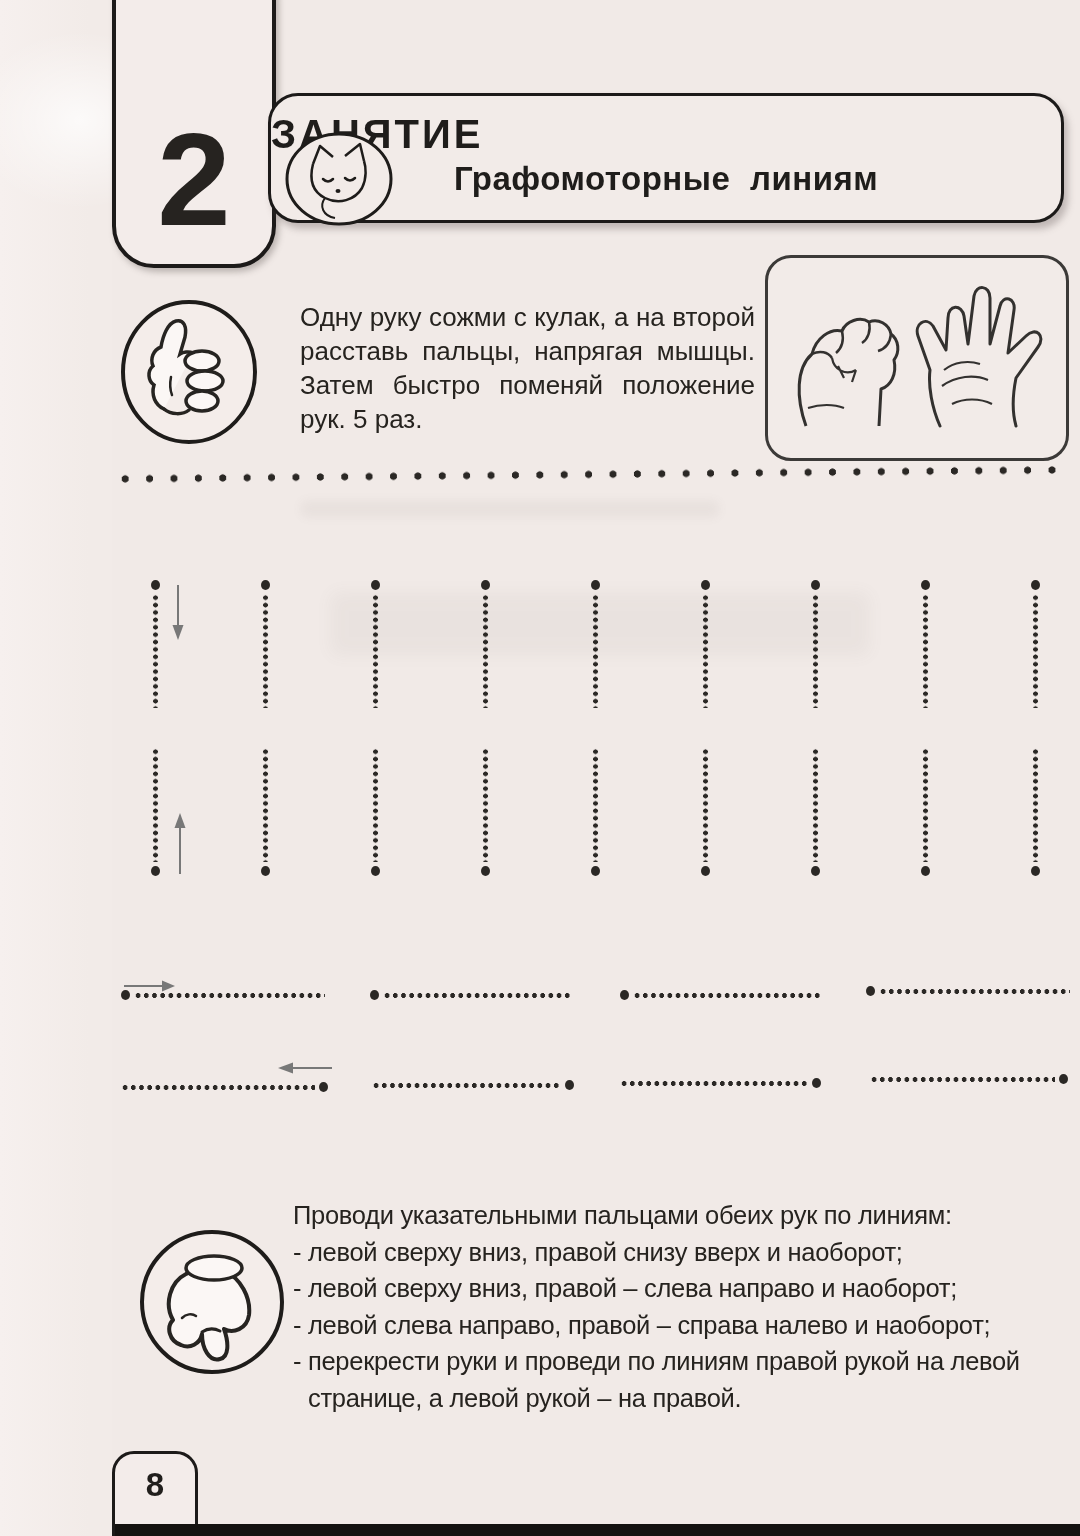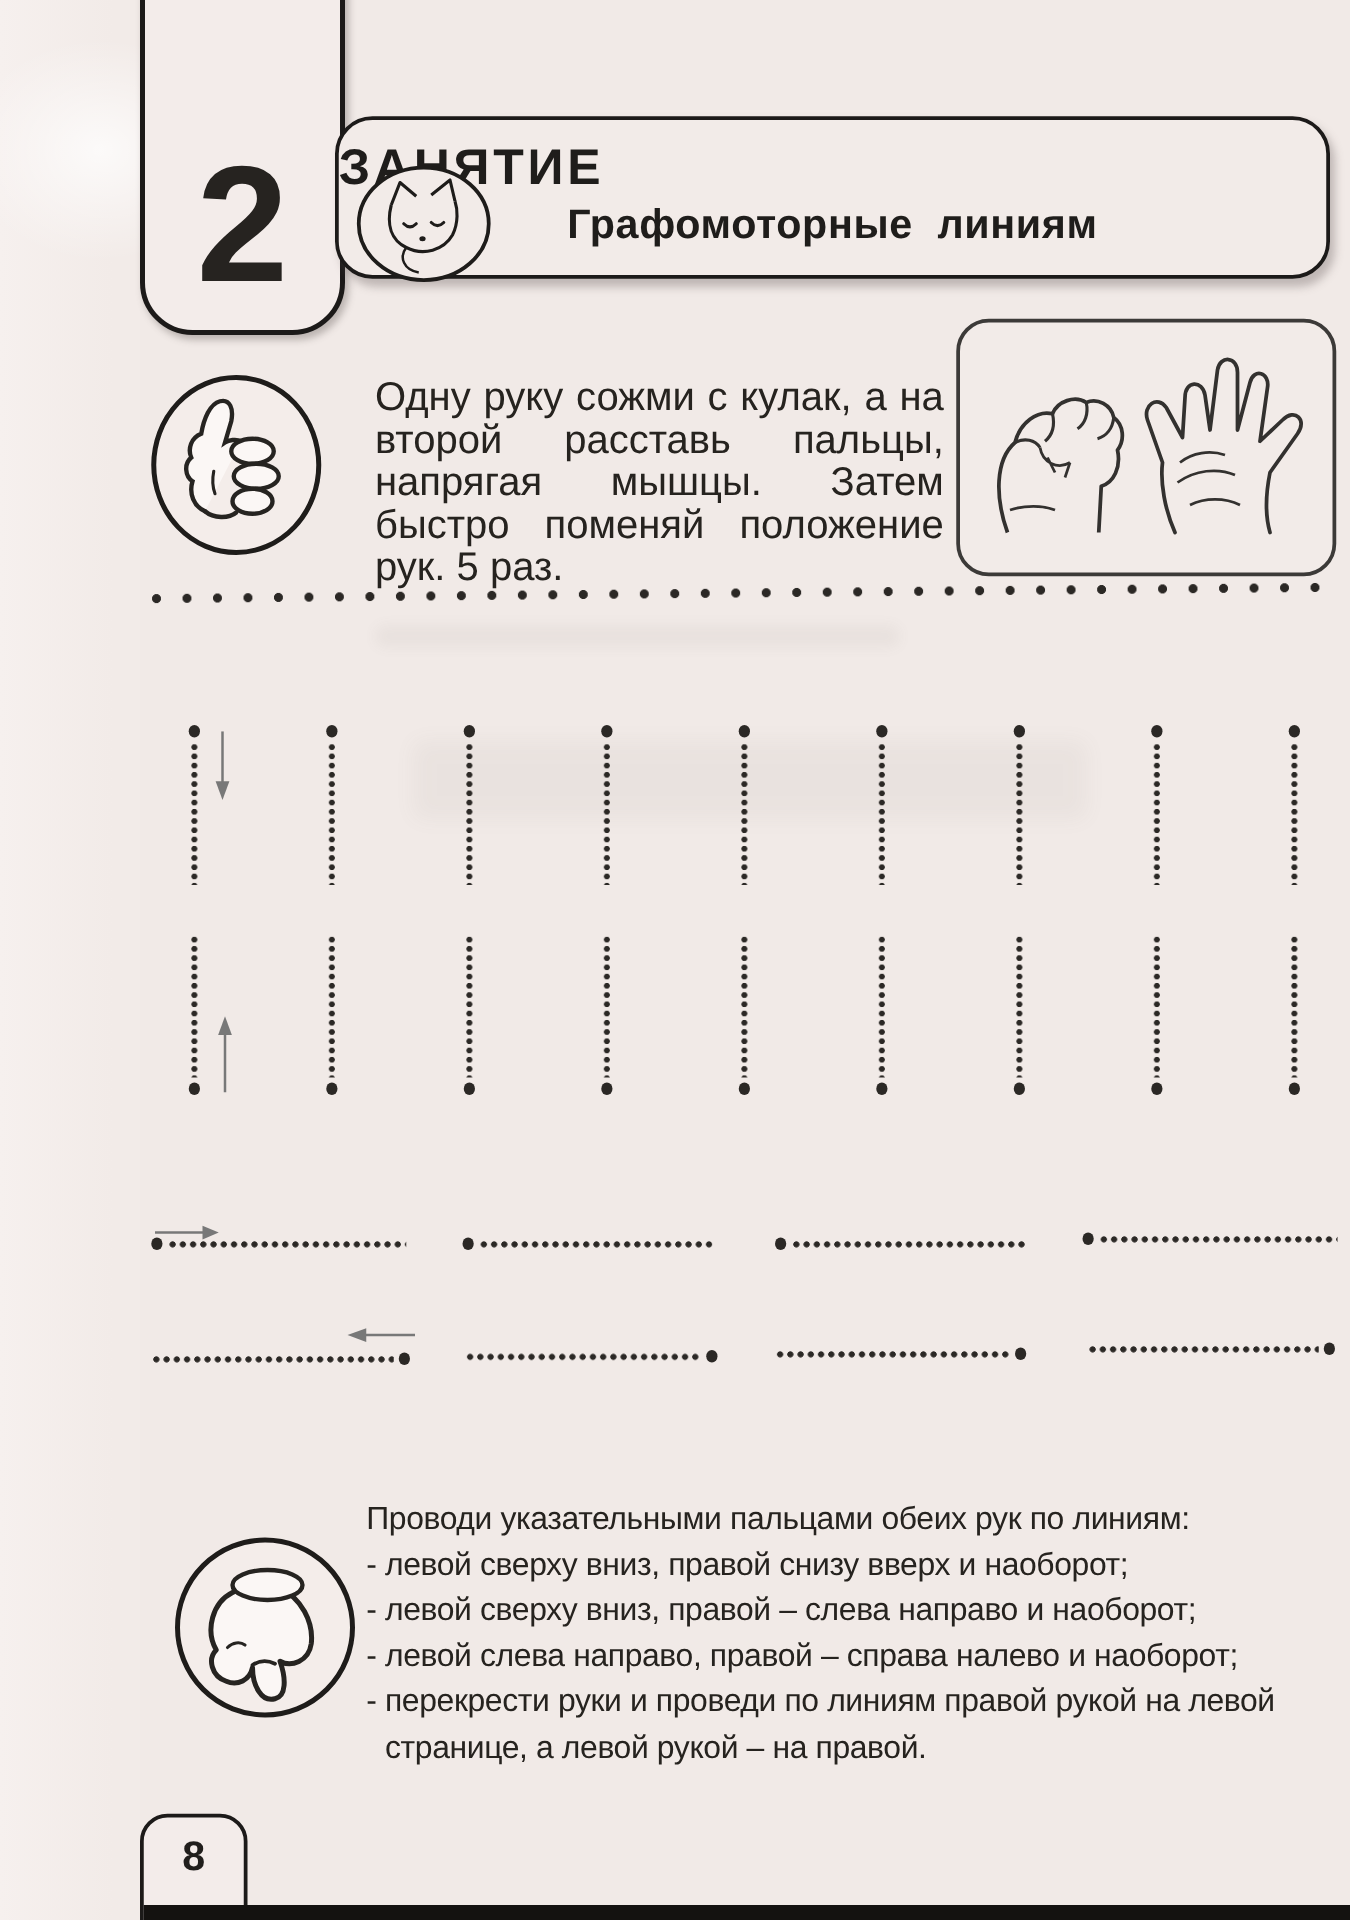--- a/index.html
+++ b/index.html
@@ -39,21 +39,21 @@
   }
   .banner-subtitle{
     position:absolute;left:0;right:0;top:64px;text-align:center;
     font-size:33px;font-weight:bold;word-spacing:10px;letter-spacing:0.5px;color:#1f1d1b;
   }
   .cat-oval{position:absolute;left:283px;top:130px;width:112px;height:98px;}
   
   .warmup-icon{position:absolute;left:119px;top:299px;width:140px;height:146px;}
   .warmup-text{
     position:absolute;left:300px;top:300px;width:455px;height:140px;
-    font-size:32px;line-height:34px;text-align:justify;margin:0;color:#26231f;
+    font-size:26px;line-height:34px;text-align:justify;margin:0;color:#26231f;
   }
   .hands-frame{
     position:absolute;left:765px;top:255px;width:298px;height:200px;
     border:3px solid #3c3a38;border-radius:26px;background:#f2ebe8;
   }
   
   .dotted-separator{
     position:absolute;left:113px;top:473px;width:955px;height:12px;
     transform:rotate(-0.55deg);transform-origin:left center;
     background-image:radial-gradient(circle,#2b2825 3.3px,rgba(0,0,0,0) 3.9px);

